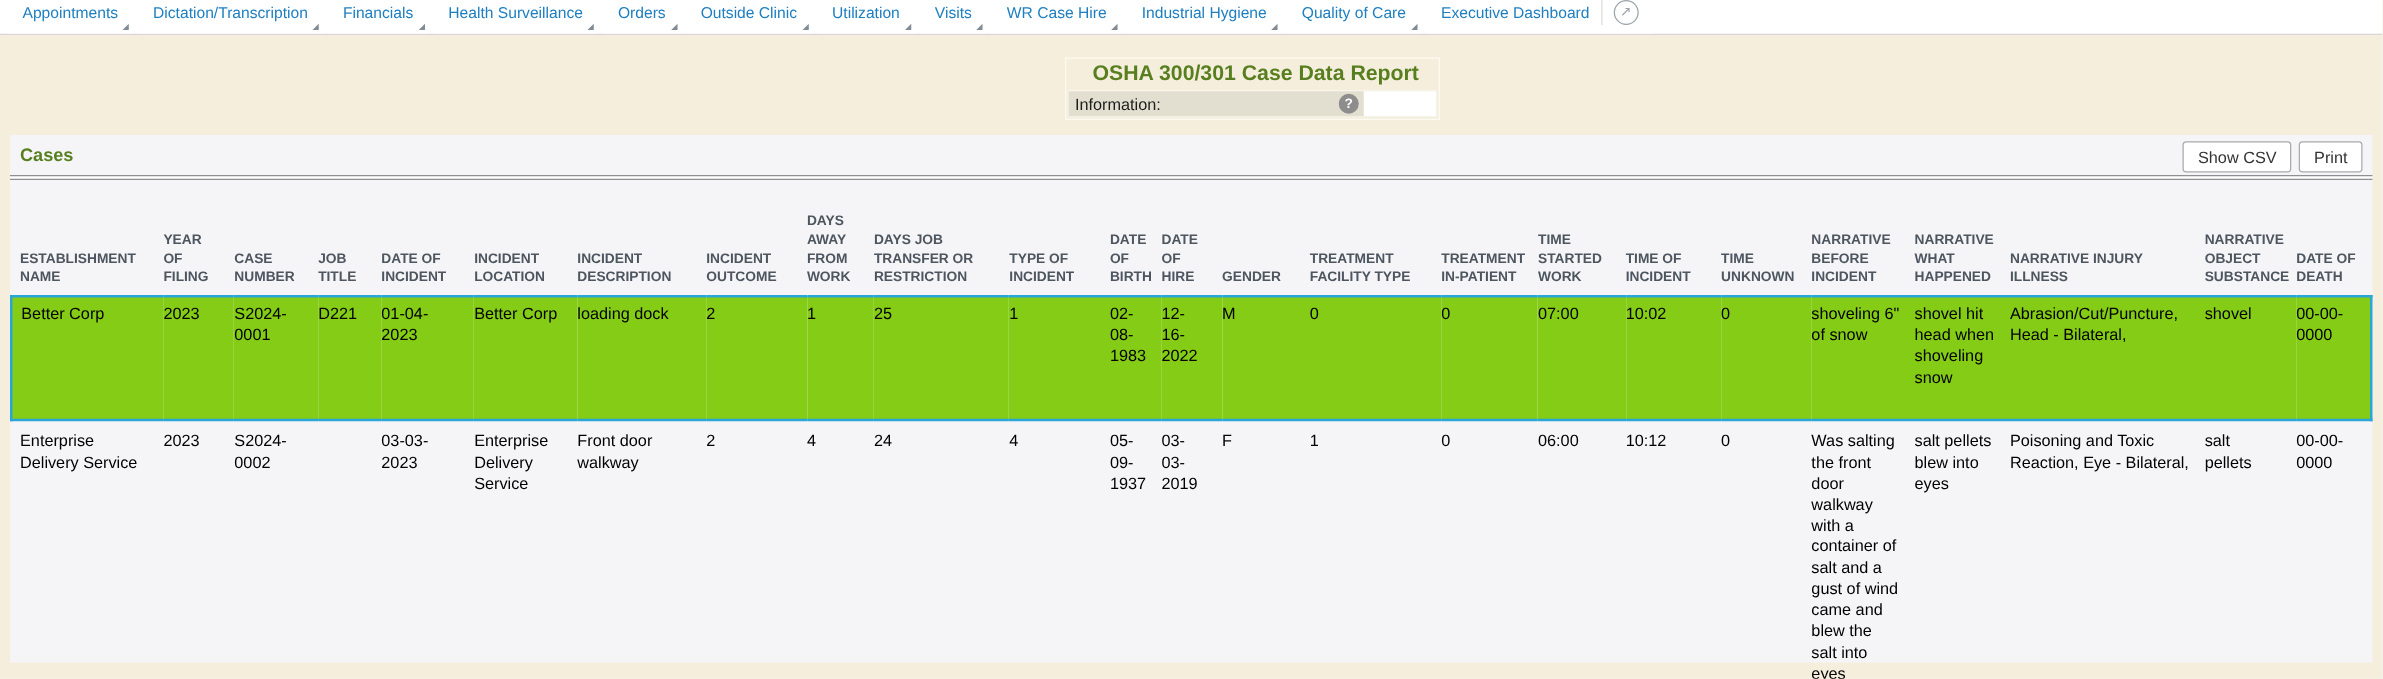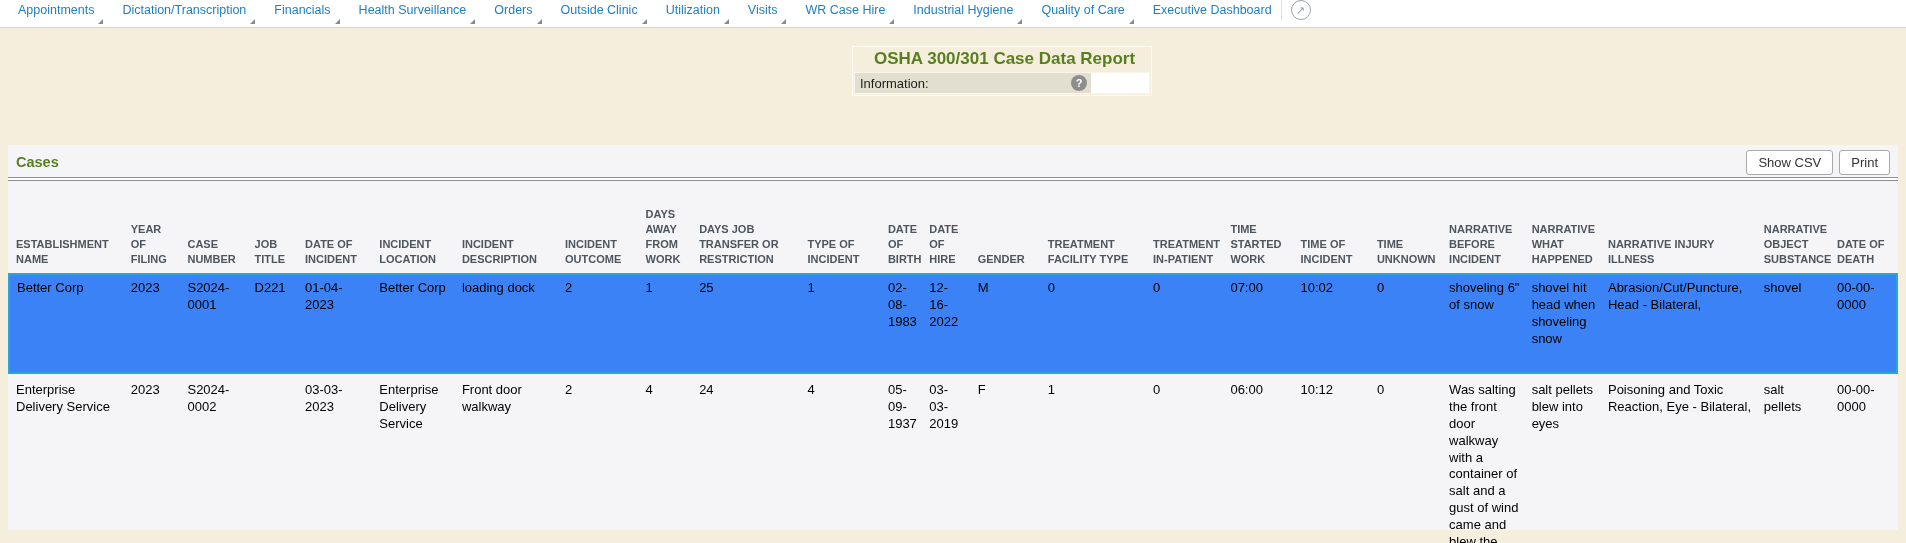--- a/index.html
+++ b/index.html
@@ -72,21 +72,20 @@
     background:#8d8d8d; color:#ffffff; font-weight:bold;
     font-size:11px; line-height:16px; text-align:center;
     margin-right:4px; cursor:pointer;
   }
   .info-white { width:58px; height:20px; background:#ffffff; }
 
   
   .panel {
     position:absolute; top:108px; left:8px; right:8px; bottom:13px;
     background:#f5f5f8;
-    margin-top:37px;
   }
   .panel-head {
     display:flex; align-items:center;
     padding:7px 8px 5px 8px; height:32px;
   }
   .section-title { font-size:14.5px; font-weight:bold; color:#587f1f; flex:0 0 auto; }
   .panel-head .spacer { flex:1; }
   .btn {
     background:#ffffff; border:1px solid #a9a9a9; border-radius:3px;
     color:#333333; font-size:13px; padding:4px 11px; margin-left:6px;
@@ -109,21 +108,21 @@
     padding:26px 12px 7px 0; line-height:1.35;
   }
   table.cases th:first-child, table.cases td:first-child { padding-left:7px; }
   table.cases td {
     font-size:13px; color:#000000;
     vertical-align:top; text-align:left;
     padding:4px 12px 4px 0; line-height:1.3;
     word-wrap:break-word;
   }
   tr.row-selected {
-    background:#3b82f6;
+    background:#84cc16;
     border:2px solid #2aa5d8;
   }
   tr.row-selected td { padding-top:5px; padding-bottom:24px; }
   tr.row-plain td { padding-top:8px; padding-bottom:8px; }
 
   
   col.c0{width:118px} col.c1{width:55px} col.c2{width:65px} col.c3{width:49px}
   col.c4{width:72px} col.c5{width:80px} col.c6{width:100px} col.c7{width:78px}
   col.c8{width:52px} col.c9{width:105px} col.c10{width:78px} col.c11{width:40px}
   col.c12{width:47px} col.c13{width:68px} col.c14{width:102px} col.c15{width:75px}

